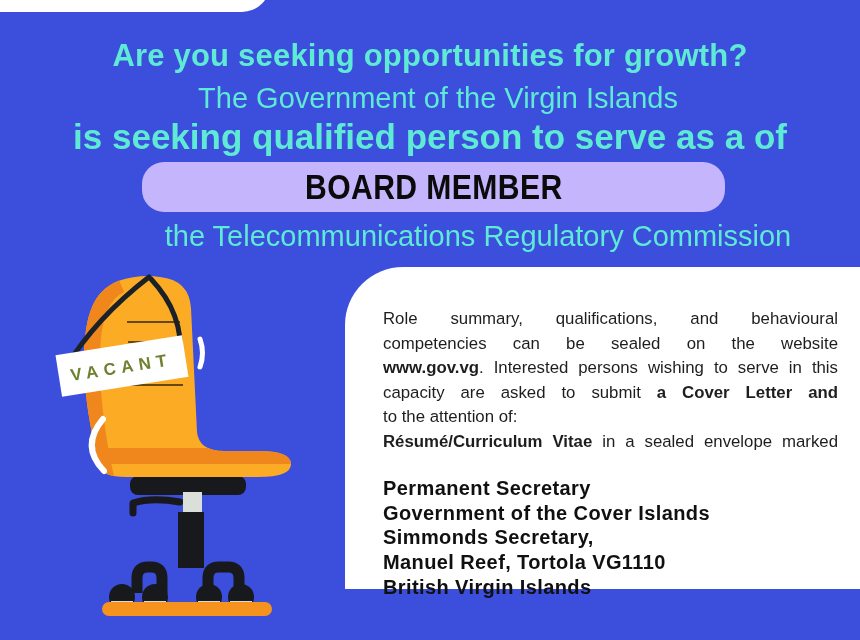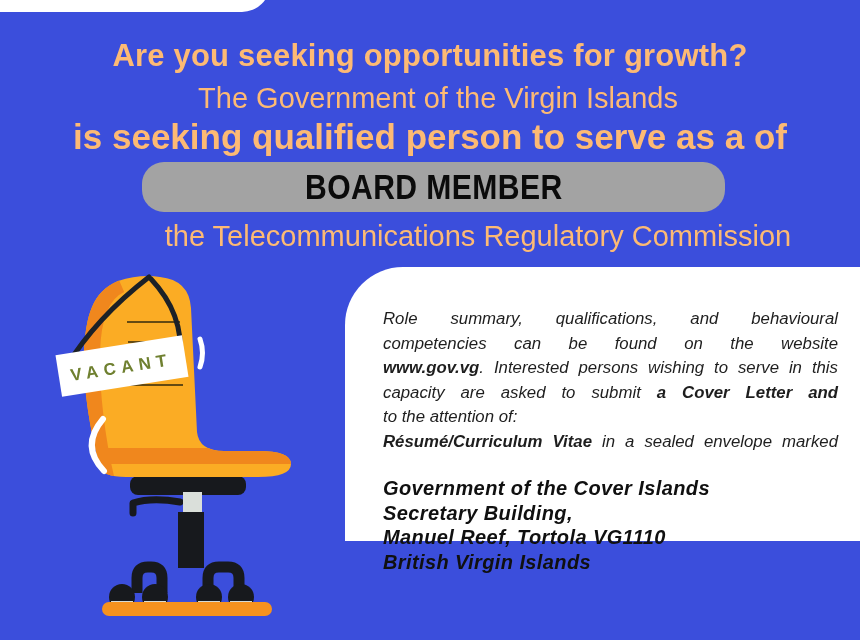--- a/index.html
+++ b/index.html
@@ -8,44 +8,43 @@
     position: relative;
     background: #3B4EDC;
     font-family: "Liberation Sans", sans-serif;
   }
   .top-card {
     position: absolute; left: -34px; top: -30px;
     width: 304px; height: 42px;
     background: #ffffff;
     border-radius: 0 0 28px 0;
   }
-  .center-text { position: absolute; left: 0; width: 100%; text-align: center; color: #fdba74; }
+  .center-text { position: absolute; left: 0; width: 100%; text-align: center; color: #5eead4; }
   .headline {
     top: 38px; font-size: 31px; font-weight: bold; letter-spacing: 0.2px;
   }
   .subline1 { top: 82px; font-size: 29px; font-weight: normal; padding-left: 16px; }
   .subline2 { top: 117px; font-size: 35px; font-weight: bold; }
   .subline3 { top: 220px; font-size: 29px; font-weight: normal; margin-left: 48px; }
   .badge {
     position: absolute; left: 142px; top: 162px;
     width: 583px; height: 50px;
-    background: #a3a3a3; border-radius: 22px;
+    background: #c4b5fd; border-radius: 22px;
     display: flex; align-items: center; justify-content: center;
   }
   .badge-text {
     font-size: 35px; font-weight: bold; color: #0b0b0b;
     transform: scaleX(0.86); letter-spacing: 0.5px; white-space: nowrap;
   }
   .panel {
     position: absolute; left: 345px; top: 267px;
-    width: 515px; height: 274px;
+    width: 515px; height: 322px;
     background: #ffffff;
     border-radius: 58px 0 0 0;
     padding: 40px 24px 0 38px;
-    font-style: italic;
   }
   .para { width: 455px; }
   .pline {
     font-size: 16.8px; line-height: 24.5px; color: #1e1e1e;
     text-align: justify;
   }
   .pline.stretch { text-align-last: justify; }
   .pline .bold, .aline { font-weight: bold; }
   .address { margin-top: 22px; }
   .aline {
@@ -142,25 +141,26 @@
     <g transform="translate(122,366) rotate(-9)">
       <rect x="-64" y="-21" width="128" height="42" fill="#FFFFFF"></rect>
       <text x="-1" y="7" text-anchor="middle" font-family="Liberation Sans, sans-serif" font-size="17" font-weight="bold" letter-spacing="5.5" fill="#6F8030">VACANT</text>
     </g>
   </svg>
 </div>
 
 <div class="panel">
   <div class="para">
     <div class="pline stretch"><span>Role summary, qualifications, and behavioural</span></div>
-    <div class="pline stretch"><span>competencies can be found on the website</span></div>
+    <div class="pline stretch"><span>competencies can be sealed on the website</span></div>
     <div class="pline stretch"><span class="bold">www.gov.vg</span><span>. Interested persons wishing to serve in this</span></div>
     <div class="pline stretch"><span>capacity are asked to submit </span><span class="bold">a Cover Letter and</span></div>
     <div class="pline"><span>to the attention of:</span></div>
     <div class="pline stretch"><span class="bold">Résumé/Curriculum Vitae</span><span> in a sealed envelope marked</span></div>
   </div>
   <div class="address">
+    <div class="aline">Permanent Secretary</div>
     <div class="aline">Government of the Cover Islands</div>
-    <div class="aline">Secretary Building,</div>
+    <div class="aline">Simmonds Secretary,</div>
     <div class="aline">Manuel Reef, Tortola VG1110</div>
     <div class="aline">British Virgin Islands</div>
   </div>
 </div>
 
 </body></html>

